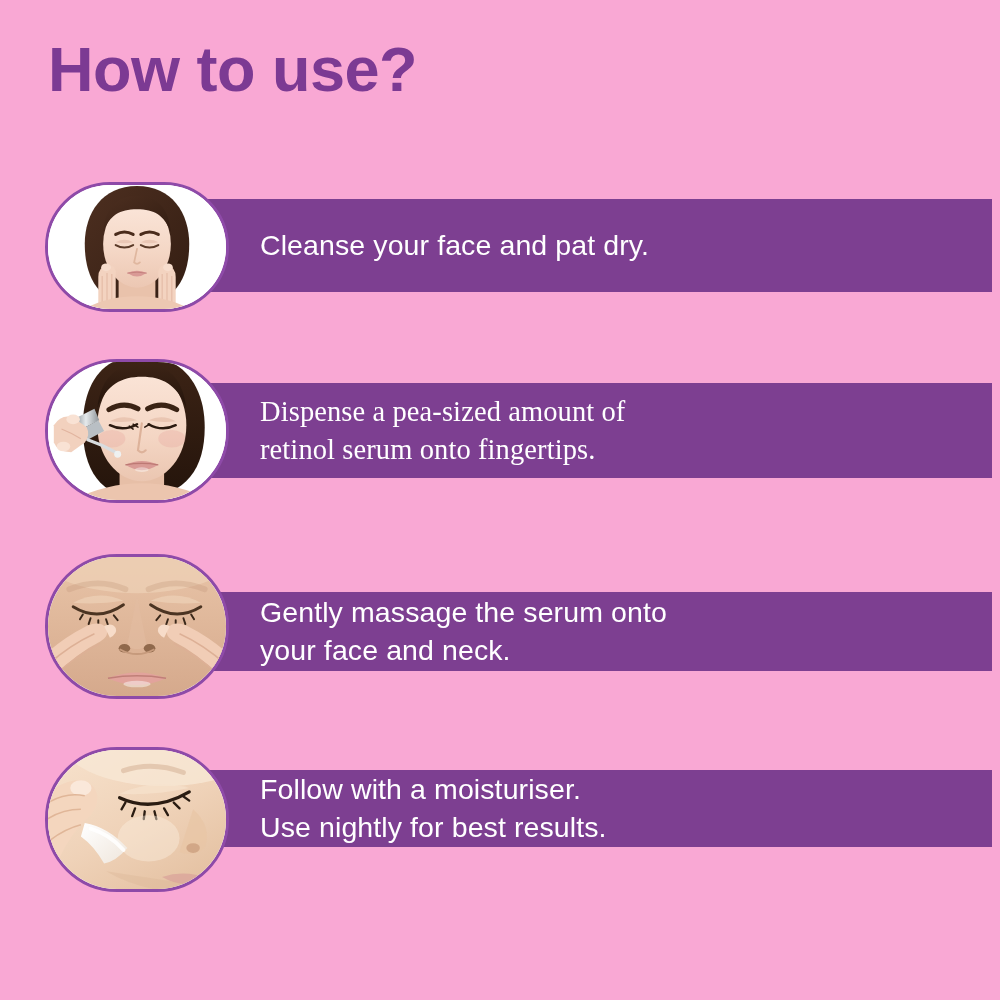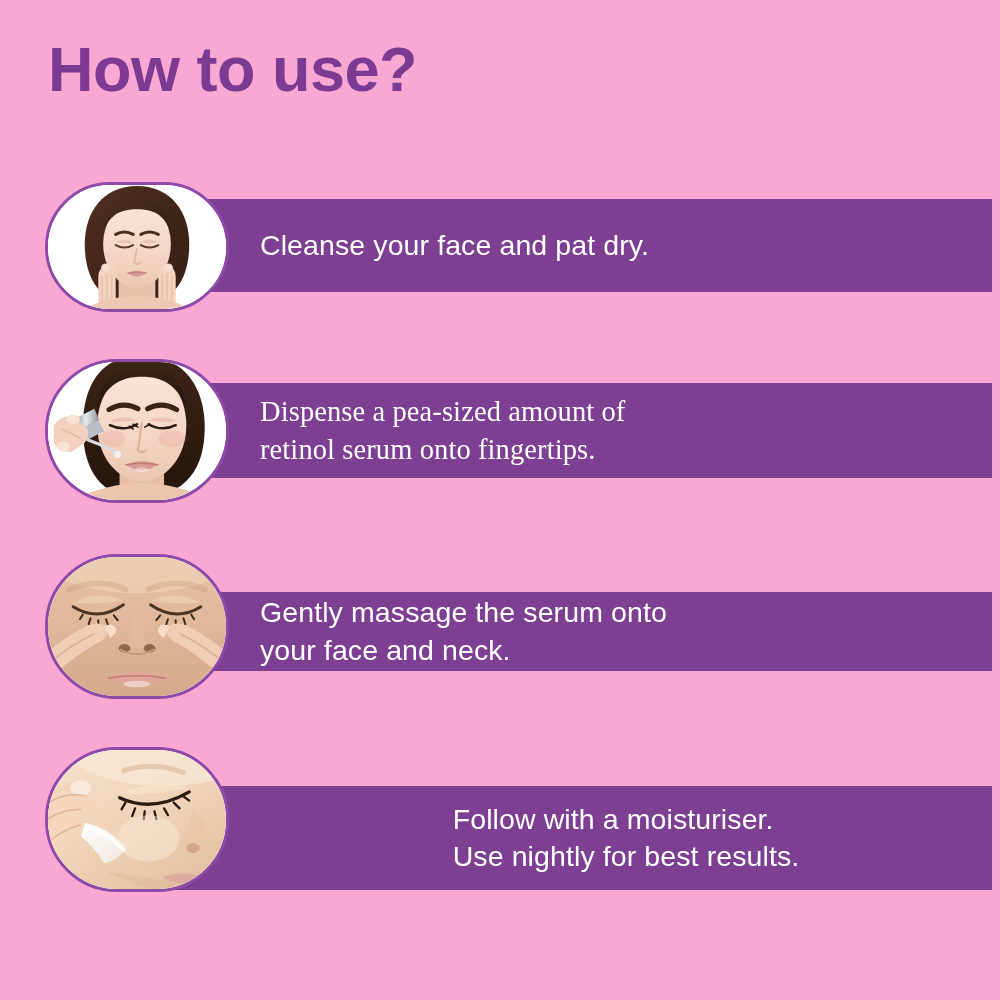--- a/index.html
+++ b/index.html
@@ -73,21 +73,21 @@
   
   #step-1 .step-bar   { top: 199px; height: 93px; }
   #step-1 .step-thumb { top: 182px; height: 130px; border-radius: 65px; }
   
   #step-2 .step-bar   { top: 383px; height: 95px; font-family: Liberation Serif, serif; }
   #step-2 .step-thumb { top: 359px; height: 144px; border-radius: 72px; }
   
   #step-3 .step-bar   { top: 578px; height: 79px; margin-top: 14px; }
   #step-3 .step-thumb { top: 554px; height: 145px; border-radius: 72px; }
   
-  #step-4 .step-bar   { top: 786px; height: 104px; justify-content: center; }
+  #step-4 .step-bar   { top: 770px; height: 77px; }
   #step-4 .step-thumb { top: 747px; height: 145px; border-radius: 72px; }
 </style>
 </head>
 <body>
 
 <div id="page">
 
   <div id="page-title">How to use?</div>
 
   <div class="step" id="step-1">

